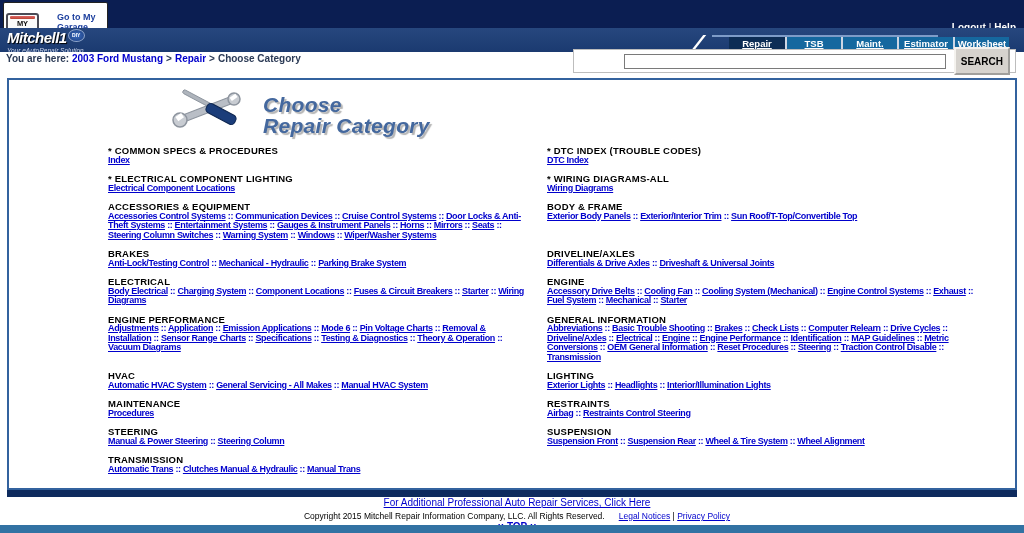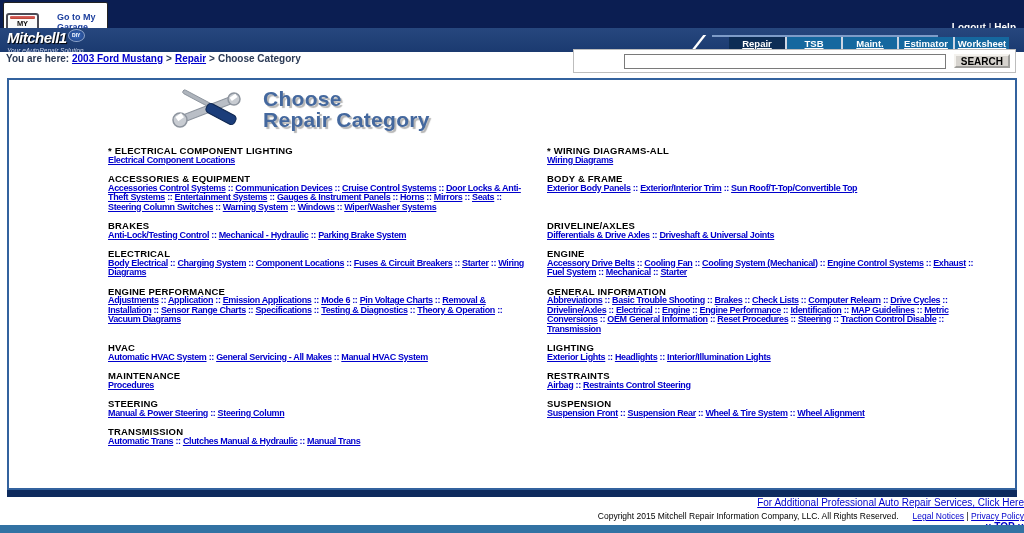--- a/index.html
+++ b/index.html
@@ -41,54 +41,54 @@
   .tabs { position:absolute; top:37px; right:15px; display:flex; }
   .tab { width:56px; height:14px; background:#15689f; color:#fff; font-size:9.5px; font-weight:bold;
          text-align:center; text-decoration:underline; line-height:14px; border-left:2px solid #cdd6e4; }
   .tab:first-child { border-left:none; }
   .tab.active { background:#0d2d55; }
   .tabs-underline { position:absolute; top:51px; right:15px; width:286px; height:4px; background:#0d2a50; }
 
   
   .crumb-row { position:absolute; top:52px; left:0; width:1024px; height:14px; background:#fff;
                font-size:10px; line-height:14px; padding-left:6px; color:#2b3a55; font-weight:bold; }
-  .crumb-row a { color:#0000cc; text-decoration:underline; font-weight:bold; }
+  .crumb-row a { color:#0000cc; font-weight:bold; }
   .crumb-sep { padding:0 3px; }
 
   
   .search-panel { position:absolute; top:49px; left:573px; width:443px; height:24px; background:#fff;
                   border:1px solid #bdbdbd; display:flex; align-items:center; justify-content:flex-end;
                   gap:8px; padding-right:5px; }
   .search-input { width:322px; height:15px; border:1px solid #7a7a7a; font-size:10px; padding:0 2px;
                   font-family:"Liberation Sans", sans-serif; }
-  .search-btn { height:14px; padding:0 5px; font-size:10px; font-weight:bold; color:#000;
+  .search-btn { height:28px; padding:0 5px; font-size:10px; font-weight:bold; color:#000;
                 background:#d6d3ce; border:2px outset #f4f2ee; cursor:pointer;
                 font-family:"Liberation Sans", sans-serif; }
 
   
   .content { position:absolute; top:78px; left:7px; width:1010px; height:412px;
              background:#fff; border:2px solid #33629e; }
   .title-block { position:absolute; left:158px; top:6px; display:flex; align-items:flex-start; }
-  .title-text { margin-left:16px; margin-top:2px; font-size:21px; line-height:21px; font-weight:bold;
-                color:#44689e; text-shadow:2px 2px 1px #b5b5b5; letter-spacing:0.3px; }
+  .title-text { margin-left:16px; margin-top:8px; font-size:21px; line-height:21px; font-weight:bold;
+                font-style:italic; color:#44689e; text-shadow:2px 2px 1px #b5b5b5; letter-spacing:0.3px; }
 
   
   .categories { position:absolute; left:99px; top:66px; width:906px; }
   .categories table { border-collapse:collapse; width:100%; }
   .categories td { vertical-align:top; padding-bottom:9px; }
   .categories td.c-left  { width:439px; padding-right:19px; }
   .categories td.c-right { width:467px; padding-right:37px; }
   .cat-heading { font-size:9.5px; font-weight:bold; color:#000; line-height:9.5px; letter-spacing:0.2px; }
   .cat-links { font-size:9px; font-weight:bold; line-height:9.5px; letter-spacing:-0.35px; }
   .cat-link { color:#0000cc; text-decoration:underline; }
   .sep { color:#0000cc; text-decoration:none; }
 
   
   .footer-navy { position:absolute; top:490px; left:7px; width:1010px; height:7px; background:#0e2b5e; }
-  .footer-white { position:absolute; top:498px; left:0; width:1024px; text-align:right;padding-left:10px; }
+  .footer-white { position:absolute; top:498px; left:0; width:1024px; text-align:center;padding-left:10px; }
   .footer-services { font-size:10px; line-height:10px; }
   .footer-services a { color:#0000cc; text-decoration:underline; }
   .footer-copy { font-size:8.5px; line-height:10px; color:#000; margin-top:3px; }
   .footer-copy a { color:#0000cc; text-decoration:underline; }
   .footer-copy .legal-group { margin-left:14px; }
   .footer-top { font-size:10px; line-height:10px; margin-top:1px; }
   .footer-top a { color:#0000cc; font-weight:bold; text-decoration:underline; }
   .footer-teal { position:absolute; top:525px; left:0; width:1024px; height:8px; background:#3272a3; }
 </style>
 </head>
@@ -157,20 +157,30 @@
       <div>Choose</div>
       <div>Repair Category</div>
     </div>
   </div>
 
   <div class="categories">
     <table>
       <tbody>
           <tr>
             <td class="c-left">
+              <div class="cat-heading">* COMMON SPECS &amp; PROCEDURES</div>
+              <div class="cat-links"><a class="cat-link">Index</a></div>
+            </td>
+            <td class="c-right">
+              <div class="cat-heading">* DTC INDEX (TROUBLE CODES)</div>
+              <div class="cat-links"><a class="cat-link">DTC Index</a></div>
+            </td>
+          </tr>
+          <tr>
+            <td class="c-left">
               <div class="cat-heading">* ELECTRICAL COMPONENT LIGHTING</div>
               <div class="cat-links"><a class="cat-link">Electrical Component Locations</a></div>
             </td>
             <td class="c-right">
               <div class="cat-heading">* WIRING DIAGRAMS-ALL</div>
               <div class="cat-links"><a class="cat-link">Wiring Diagrams</a></div>
             </td>
           </tr>
           <tr>
             <td class="c-left">

